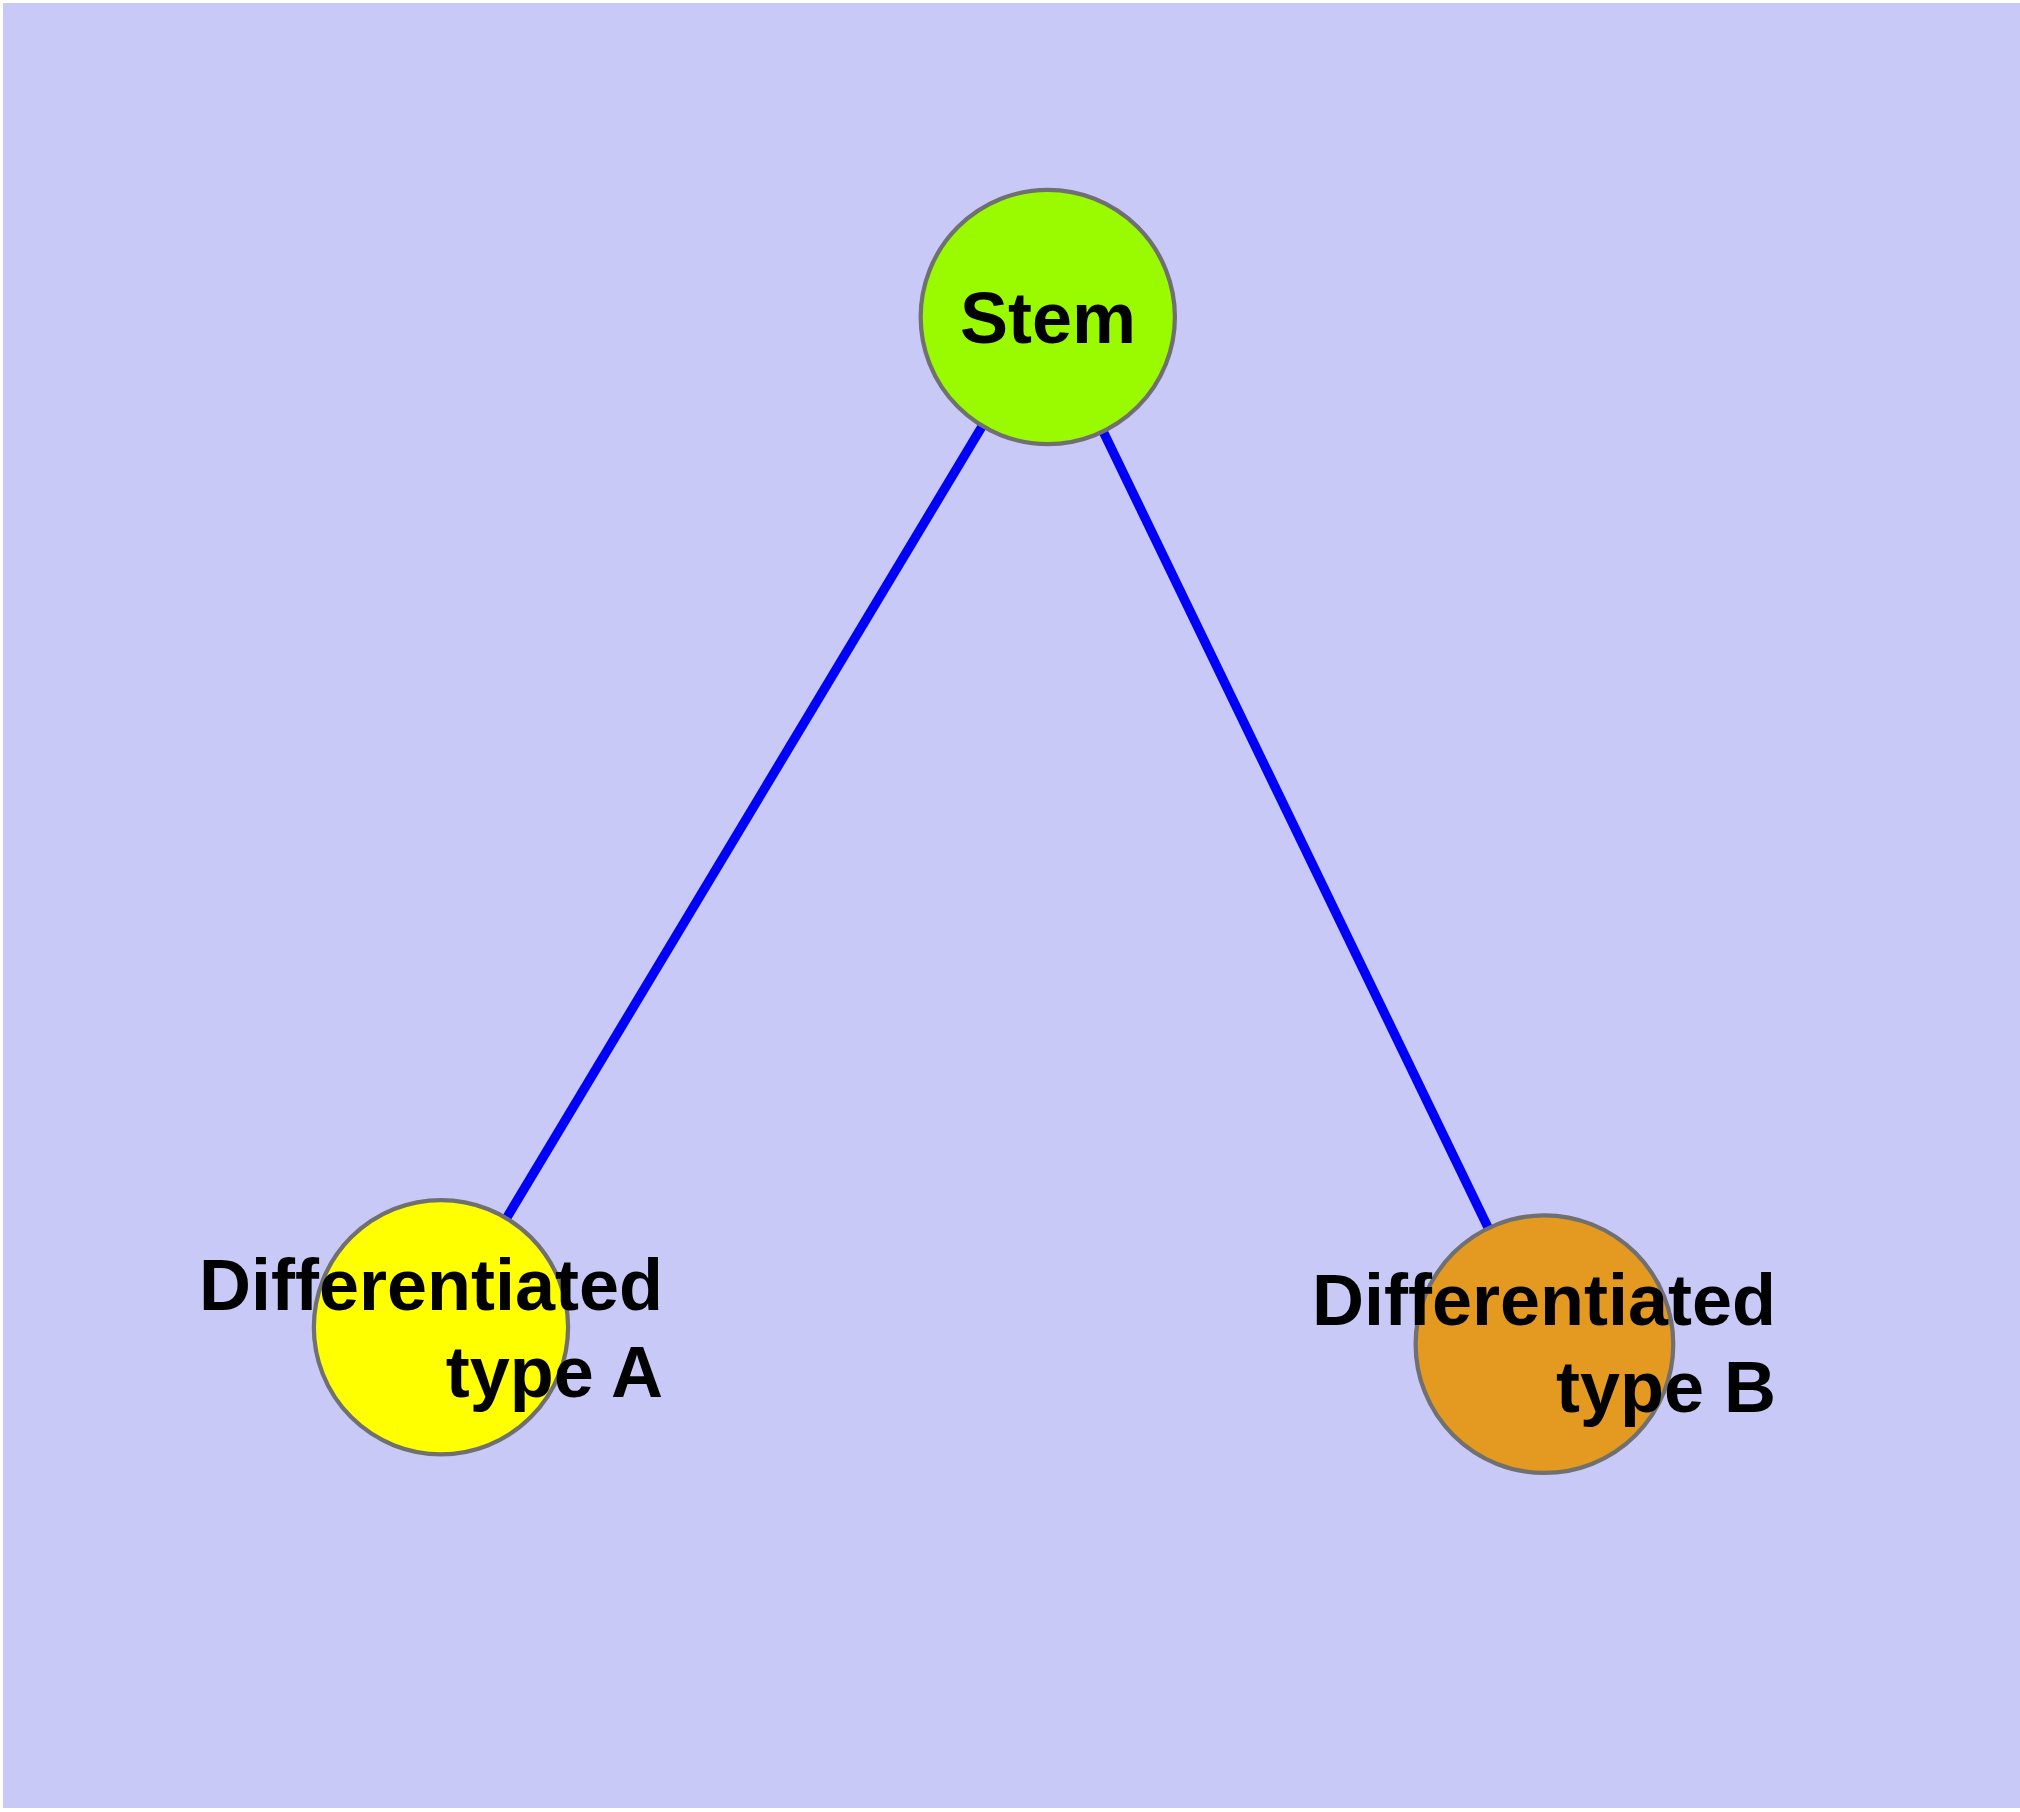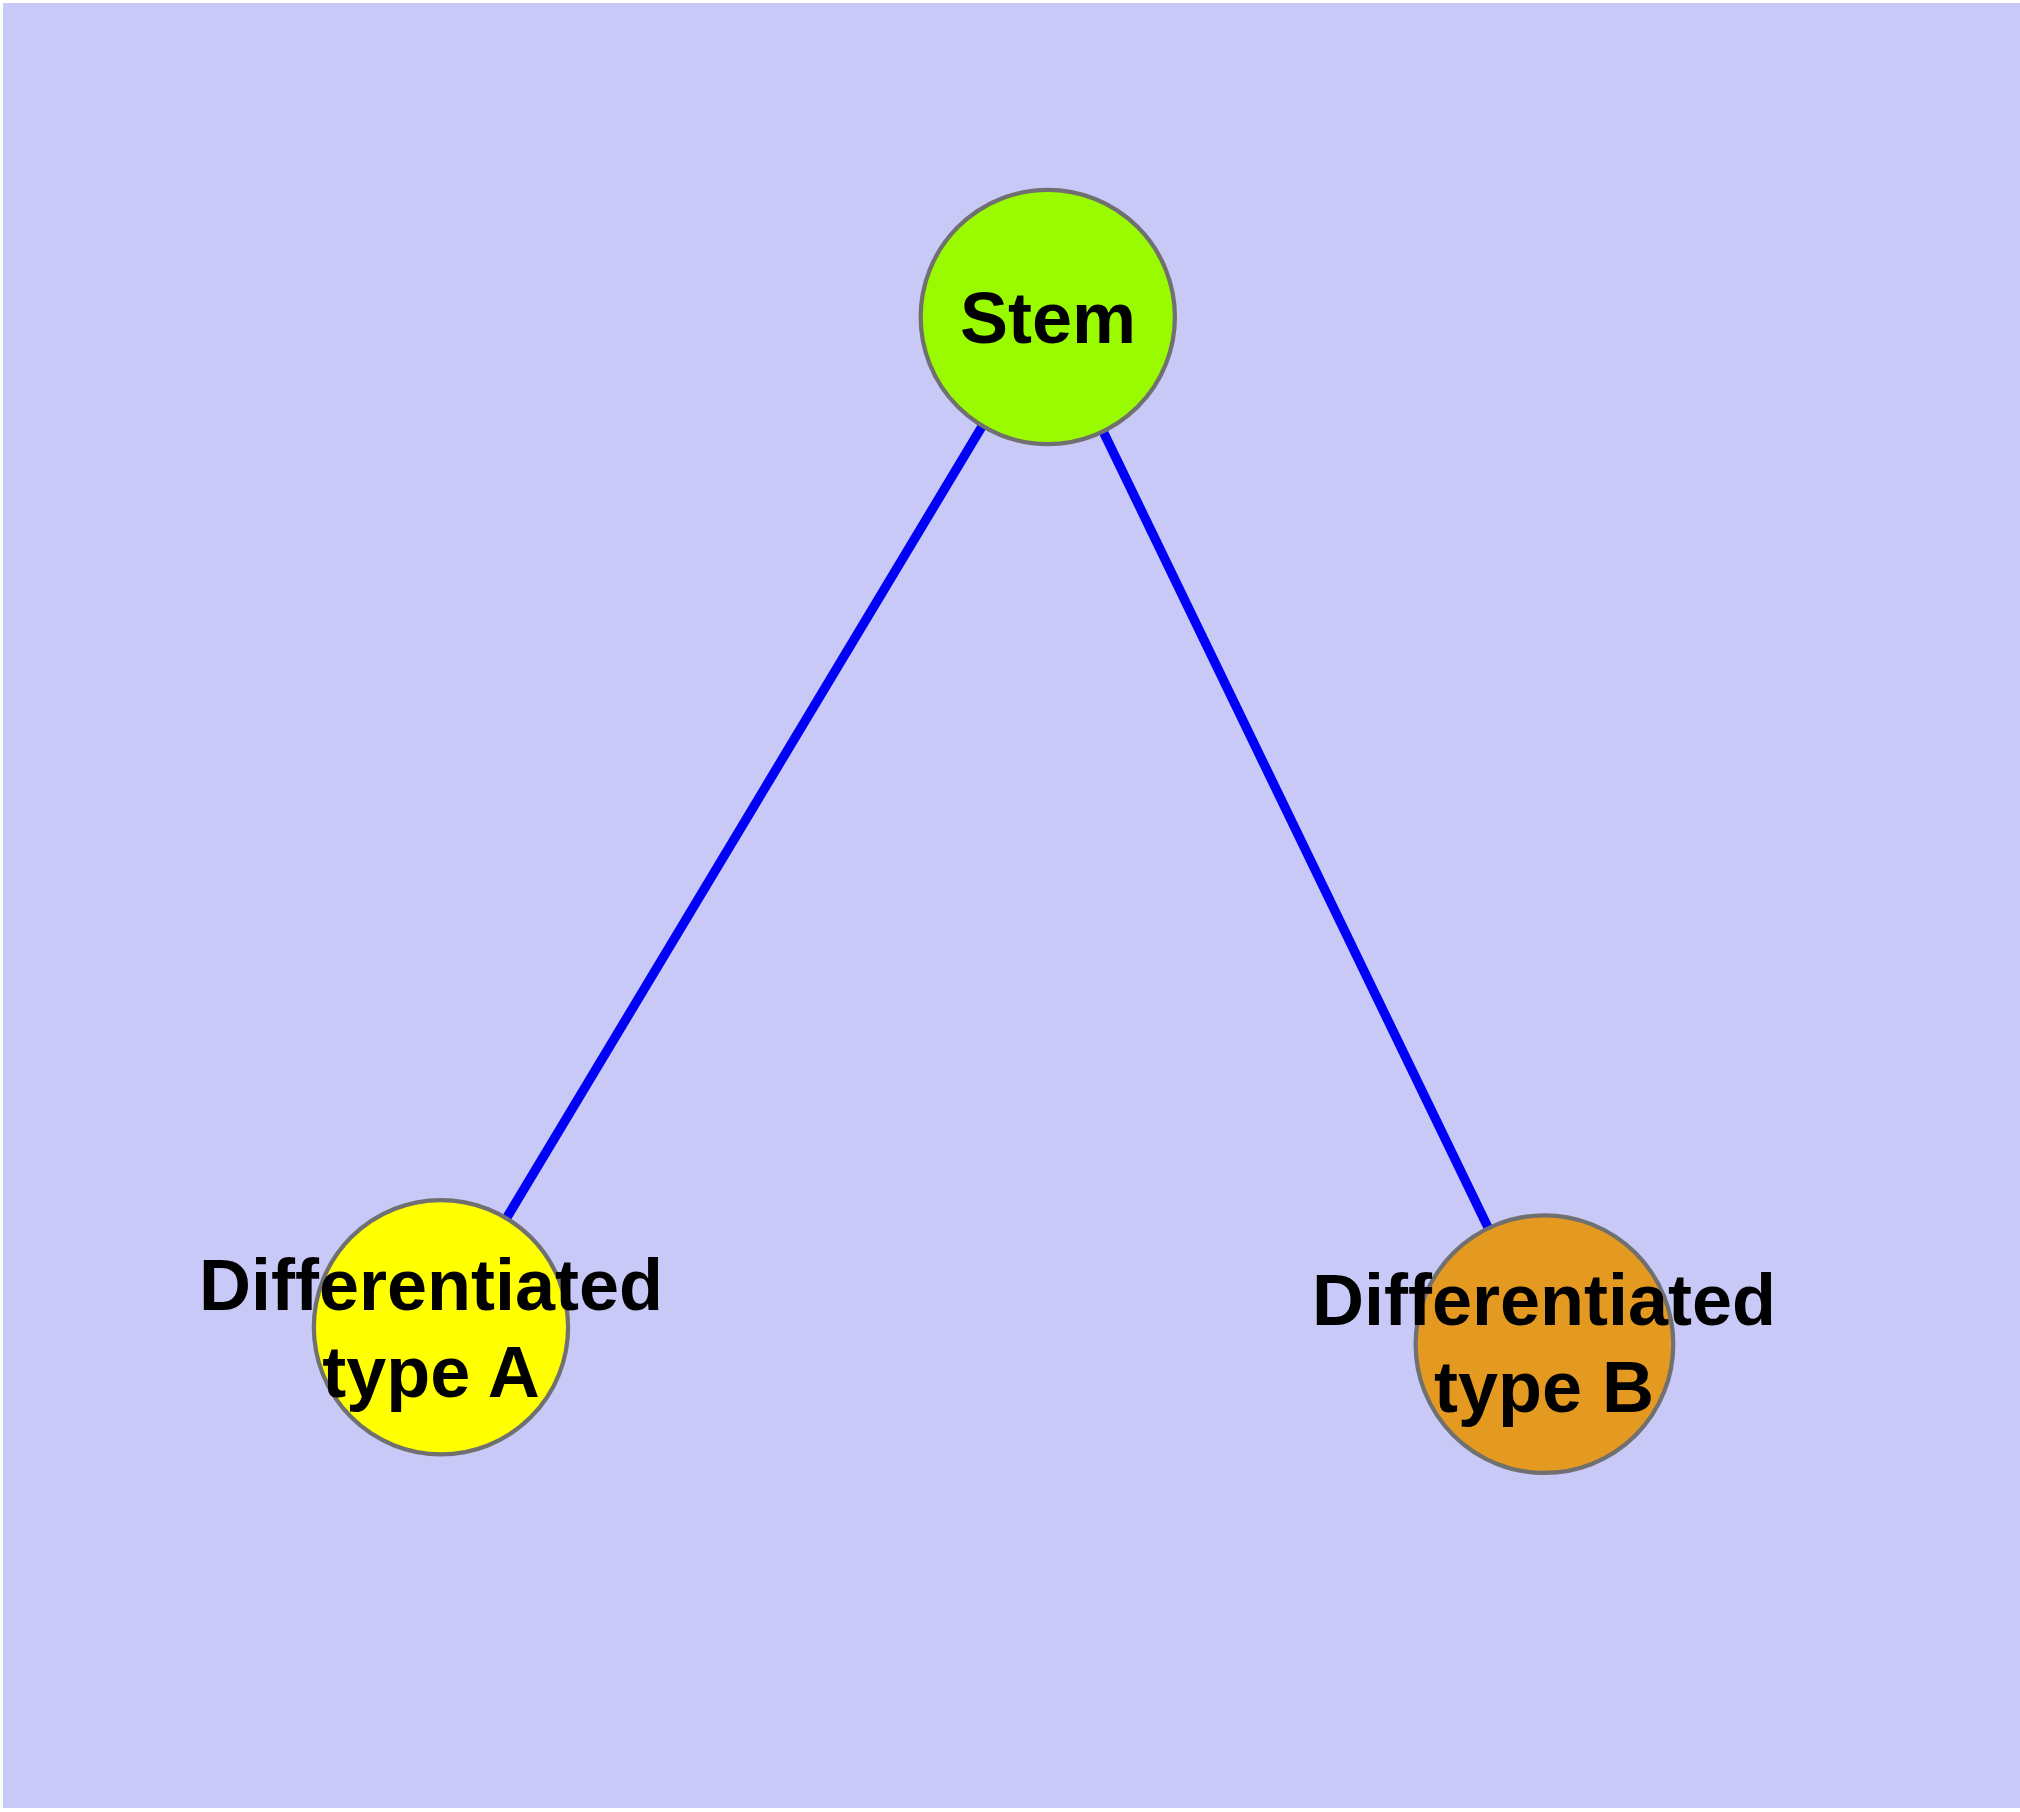--- a/index.html
+++ b/index.html
@@ -31,21 +31,21 @@
     display: block;
   }
   .node-label {
     position: absolute;
     transform: translate(-50%, -50%);
     font-weight: bold;
     font-size: 72px;
     line-height: 1.21;
     color: #000000;
     white-space: pre-line;
-    text-align: center;
+    text-align: right;
     z-index: 3;
     pointer-events: none;
   }
   #label-stem { left: 1048px; top: 319px; }
   #label-a    { left: 431px;  top: 1329px; }
   #label-b    { left: 1544px; top: 1344px; }
 </style>
 </head>
 <body>
 

